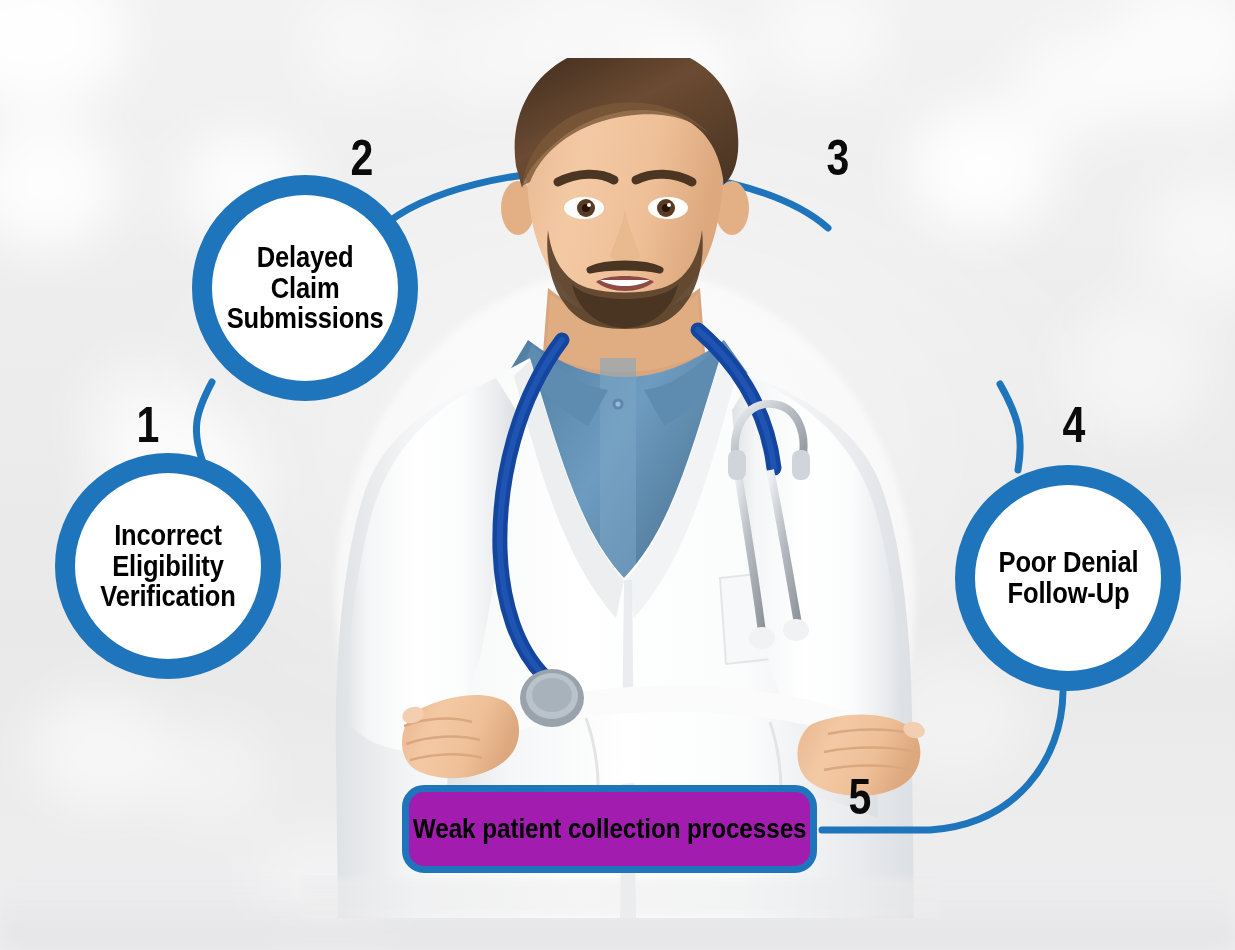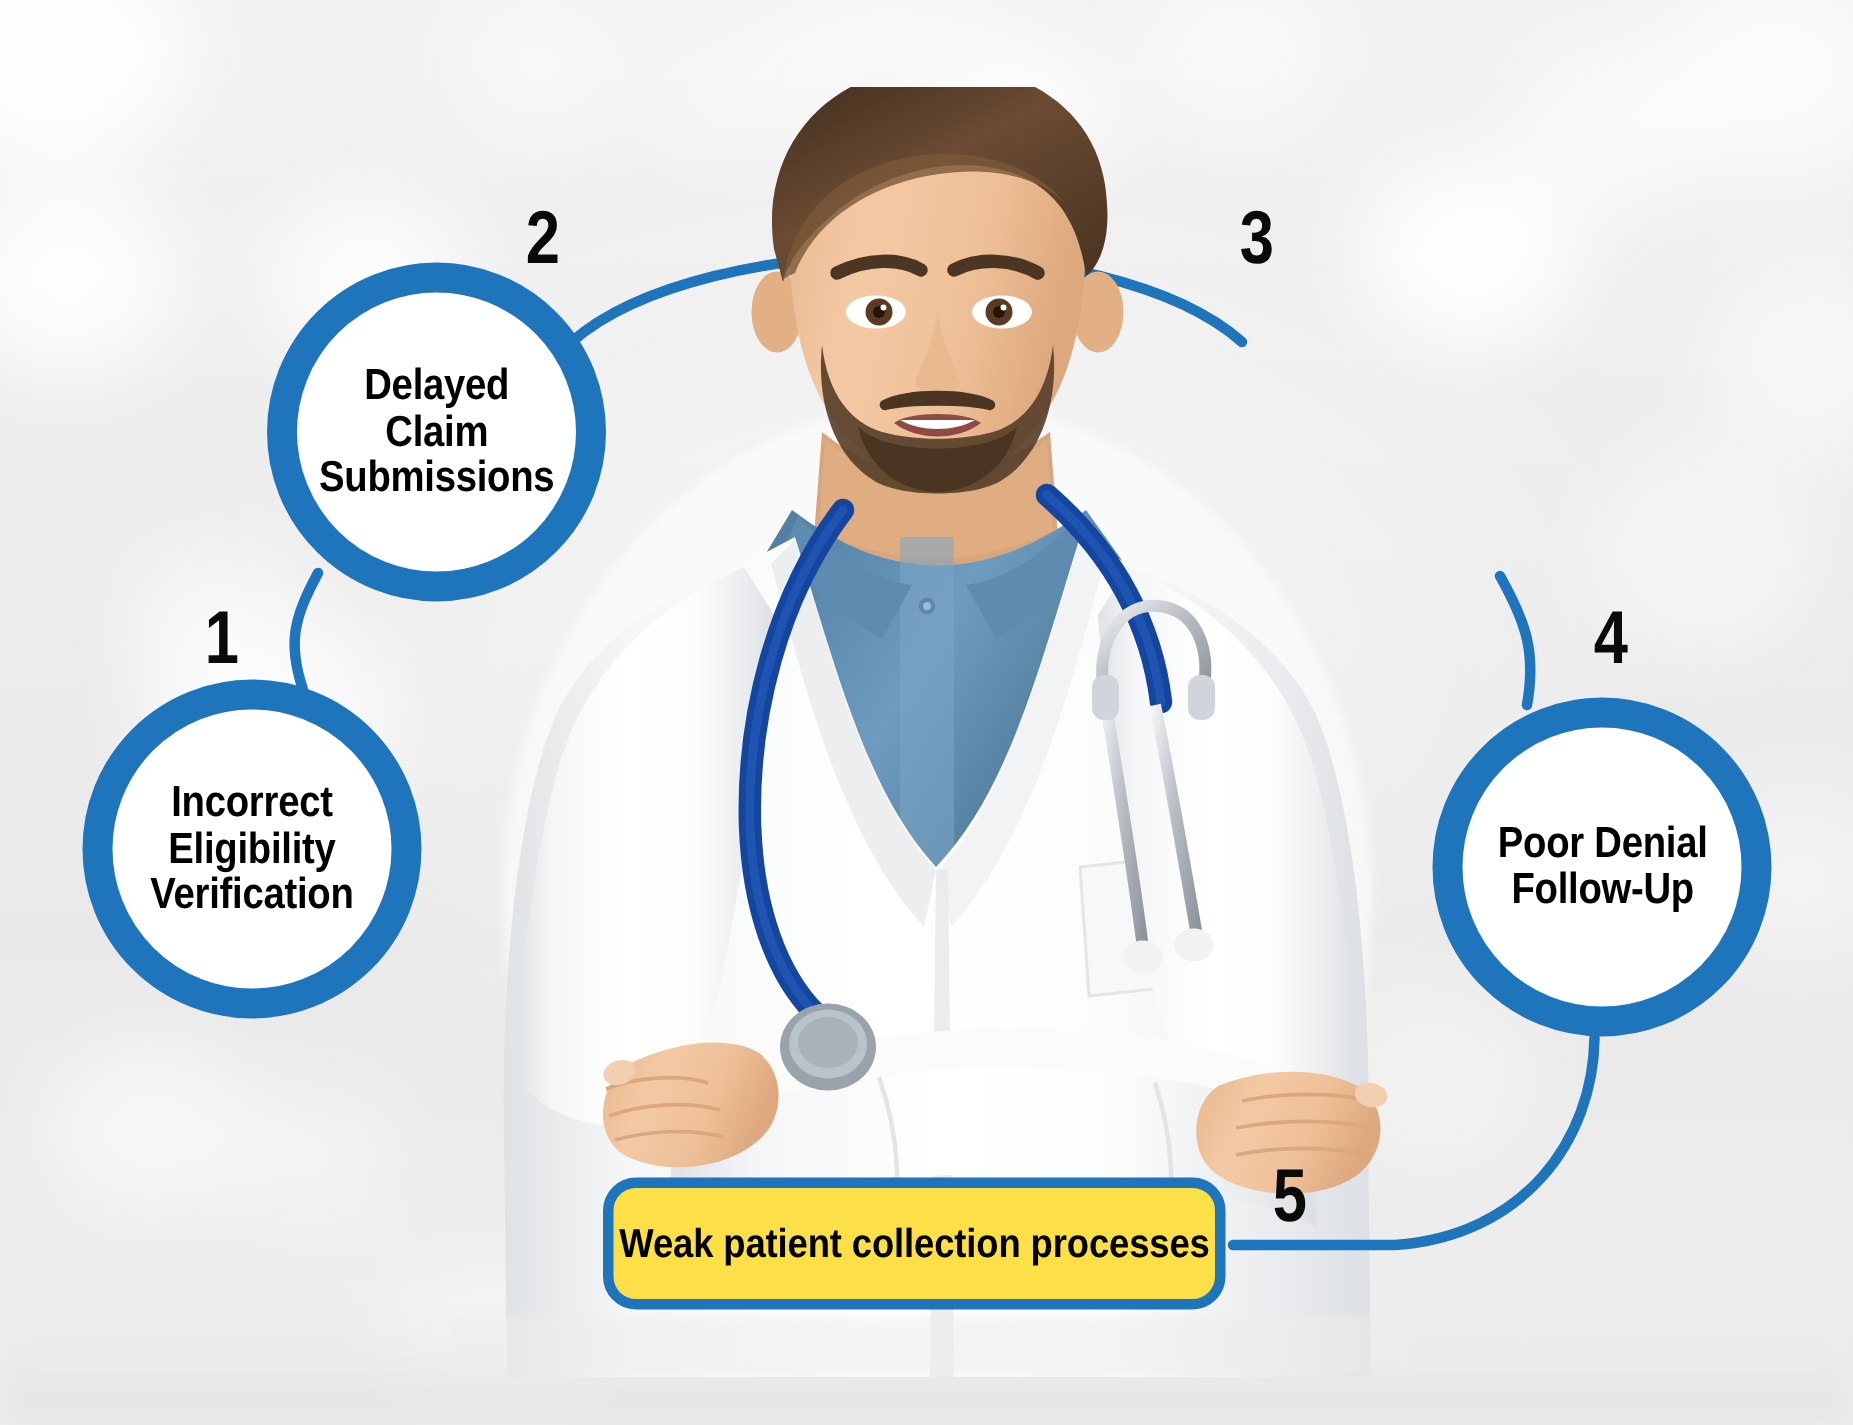--- a/index.html
+++ b/index.html
@@ -45,32 +45,32 @@
     text-align:center;
   }
   .node .lbl{
     font-family:"Liberation Sans Narrow","Liberation Sans",sans-serif;
     font-weight:700; font-stretch:condensed;
     color:#000; line-height:1.06; letter-spacing:-.2px;
     transform:scaleX(.88); display:block;
   }
 
   #node1{ left:55px;  top:453px; width:226px; height:226px; }
-  #node2{ left:178px; top:175px; width:226px; height:226px; }
+  #node2{ left:192px; top:175px; width:226px; height:226px; }
   #node3{ left:805px; top:175px; width:226px; height:226px; }
   #node4{ left:955px; top:465px; width:226px; height:226px; }
 
   #node1 .lbl{ font-size:29px; }
   #node2 .lbl{ font-size:29px; }
   #node3 .lbl{ font-size:29px; }
   #node4 .lbl{ font-size:29px; }
 
   #node5{
     position:absolute; left:402px; top:785px; width:415px; height:88px;
-    background:#fde047; border:7px solid var(--blue); border-radius:22px;
+    background:#a21caf; border:7px solid var(--blue); border-radius:22px;
     display:flex; align-items:center; justify-content:center;
   }
   #node5 .lbl{
     font-family:"Liberation Sans Narrow","Liberation Sans",sans-serif;
     font-weight:700; font-size:27px; color:#000; transform:scaleX(.9);
     letter-spacing:-.1px; white-space:nowrap;
   }
 
   
   .num{

